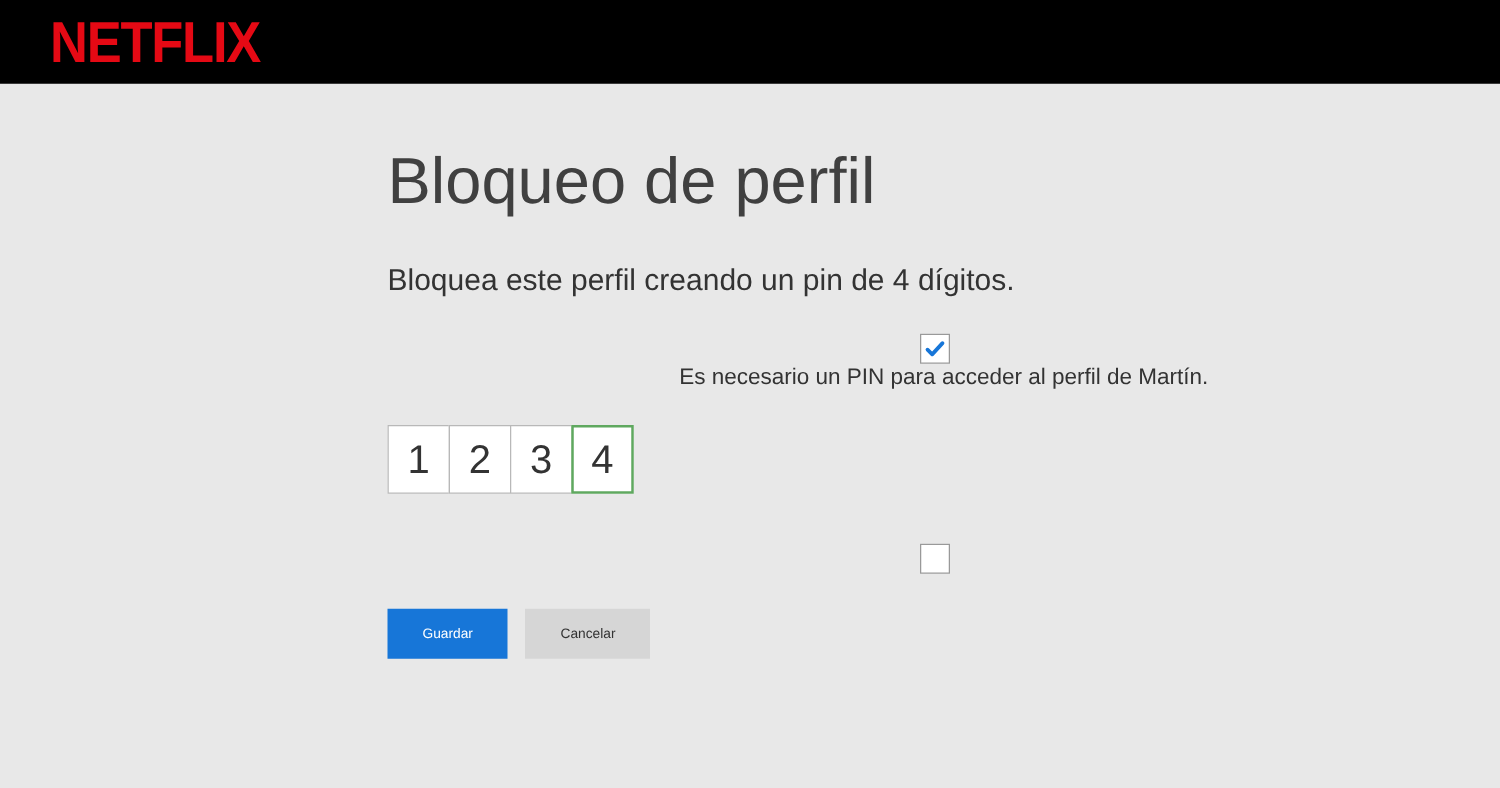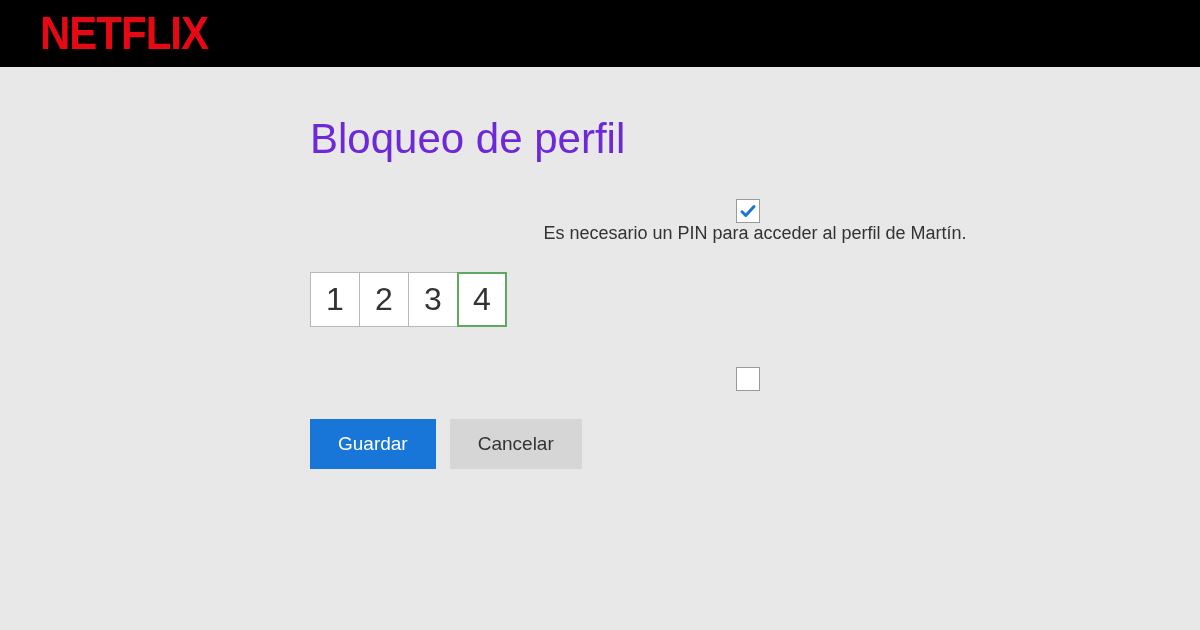--- a/index.html
+++ b/index.html
@@ -26,22 +26,22 @@
       font-size: 42px;
       font-weight: 800;
       letter-spacing: -1px;
       font-family: Arial, sans-serif;
       transform: scaleY(1.1);
     }
     .content {
       padding: 48px 0 0 310px;
     }
     .title {
-      font-size: 42px;
-      color: #6d28d9;
+      font-size: 52px;
+      color: #404040;
       font-weight: 400;
       margin-bottom: 36px;
     }
     .subtitle {
       font-size: 24px;
       color: #333;
       font-weight: 400;
       margin-bottom: 28px;
     }
     .checkbox-row {
@@ -96,21 +96,21 @@
       position: relative;
       z-index: 1;
     }
     .button-row {
       display: flex;
       gap: 14px;
       margin-top: 20px;
     }
     .btn {
       padding: 14px 28px;
-      font-size: 19px;
+      font-size: 11px;
       border: none;
       cursor: pointer;
     }
     .btn-primary {
       background: #1776d8;
       color: #fff;
     }
     .btn-secondary {
       background: #d6d6d6;
       color: #333;
@@ -119,20 +119,21 @@
   </style>
 </head>
 <body>
 
 <div class="header">
   <div class="logo">NETFLIX</div>
 </div>
 
 <div class="content">
   <h1 class="title">Bloqueo de perfil</h1>
+  <p class="subtitle">Bloquea este perfil creando un pin de 4 dígitos.</p>
 
   <div class="checkbox-row">
     <div class="checkbox checked">
       <svg viewBox="0 0 24 24" fill="none" stroke="#1776d8" stroke-width="4" stroke-linecap="round" stroke-linejoin="round">
         <polyline points="4 13 9 18 20 6"></polyline>
       </svg>
     </div>
     <span class="checkbox-label">Es necesario un PIN para acceder al perfil de Martín.</span>
   </div>
 

